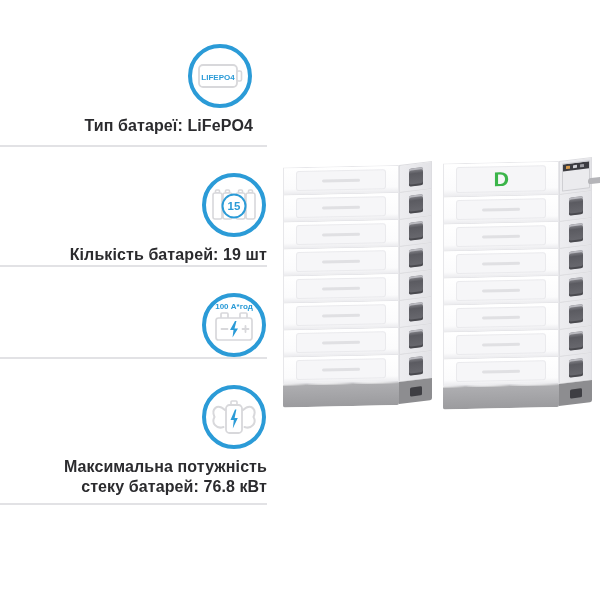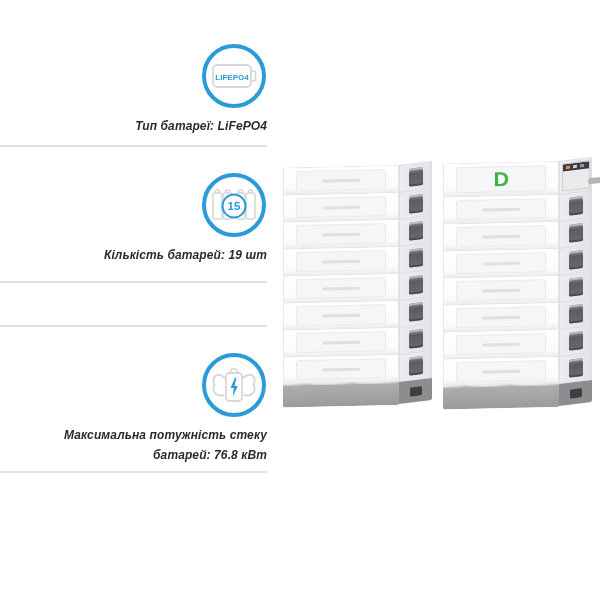--- a/index.html
+++ b/index.html
@@ -3,30 +3,30 @@
 <meta charset="utf-8">
 <style>
   html,body{margin:0;padding:0;}
   body{
     width:600px;height:600px;position:relative;background:#ffffff;
     font-family:"Liberation Sans","DejaVu Sans",sans-serif;overflow:hidden;
   }
   
   .spec-list{position:absolute;left:0;top:0;width:267px;}
   .spec-row{display:flex;flex-direction:column;align-items:flex-end;border-bottom:2px solid #e2e2e5;}
-  .spec-row.r1{padding:44px 0 9px;}
-  .spec-row.r2,.spec-row.r3{padding:26px 0 16px;}
+  .spec-row.r1{padding:44px 14px 9px;}
+  .spec-row.r2,.spec-row.r3{padding:26px 0 0;}
   .spec-row.r4{padding:26px 0 6px;border-bottom:2px solid #e2e2e5;}
   .spec-icon{
     width:56px;height:56px;border:4px solid #2b9bd7;border-radius:50%;
     background:#fff;margin-right:1px;display:flex;align-items:center;justify-content:center;
   }
   .spec-label{
-    margin-top:8px;font-size:12px;font-weight:700;color:#2b2b2e;
-    text-align:right;line-height:20px;letter-spacing:.1px;font-style:italic;
+    margin-top:8px;font-size:16px;font-weight:700;color:#2b2b2e;
+    text-align:right;line-height:20px;letter-spacing:.1px;
   }
   .spec-row.r4 .spec-label{max-width:238px;}
   
   .product{position:absolute;left:280px;top:150px;width:320px;height:290px;}
   .tower{position:absolute;display:flex;align-items:flex-start;}
   .tower.t0{left:3px;top:16px;}
   .tower.t1{left:163px;top:12px;}
   .col-front{width:116px;transform:skewY(-1.2deg);transform-origin:100% 0;}
   .col-side{width:33px;transform:skewY(-7deg);transform-origin:0 0;position:relative;}
   .mod-front{
@@ -99,20 +99,33 @@
             <rect x="40" y="16" width="9" height="26" rx="2"></rect>
         </g>
         <circle cx="28" cy="29" r="11.5" fill="#fff" stroke="#2b9bd7" stroke-width="2"></circle>
         <text x="28" y="33" text-anchor="middle" font-size="11.5" font-weight="bold" fill="#2b9bd7">15</text>
       </svg>
     </div>
     <div class="spec-label">Кількість батарей: 19 шт</div>
   </div>
 
   <div class="spec-row r3">
+    <div class="spec-icon">
+      <svg width="56" height="56" viewBox="0 0 56 56">
+        <text x="28" y="12" text-anchor="middle" font-size="8" font-weight="bold" fill="#2b9bd7">100 А*год</text>
+        <g fill="#fff" stroke="#d8d8db" stroke-width="1.7">
+          <rect x="15" y="16" width="7" height="6" rx="1"></rect>
+            <rect x="34" y="16" width="7" height="6" rx="1"></rect>
+          <rect x="10" y="21" width="36" height="22" rx="2.5"></rect>
+        </g>
+        <path d="M15.5 32 h6" stroke="#d8d8db" stroke-width="1.8" stroke-linecap="round"></path>
+        <path d="M36.5 32 h6 M39.5 29 v6" stroke="#d8d8db" stroke-width="1.8" stroke-linecap="round"></path>
+        <polygon points="29,24 24,33 27.5,33 26.5,40.5 32,31.5 28.5,31.5 30.5,24" fill="#2b9bd7"></polygon>
+      </svg>
+    </div>
   </div>
 
   <div class="spec-row r4">
     <div class="spec-icon">
       <svg width="56" height="56" viewBox="0 0 56 56">
         <g fill="none" stroke="#d8d8db" stroke-width="2" stroke-linecap="round">
           <path d="M19 21 C11 14, 5 20, 8.5 28 C5 34, 10.5 40.5, 17.5 38"></path>
           <path d="M37 21 C45 14, 51 20, 47.5 28 C51 34, 45.5 40.5, 38.5 38"></path>
         </g>
         <rect x="25" y="12" width="6" height="4" rx="1" fill="#fff" stroke="#d8d8db" stroke-width="1.6"></rect>

